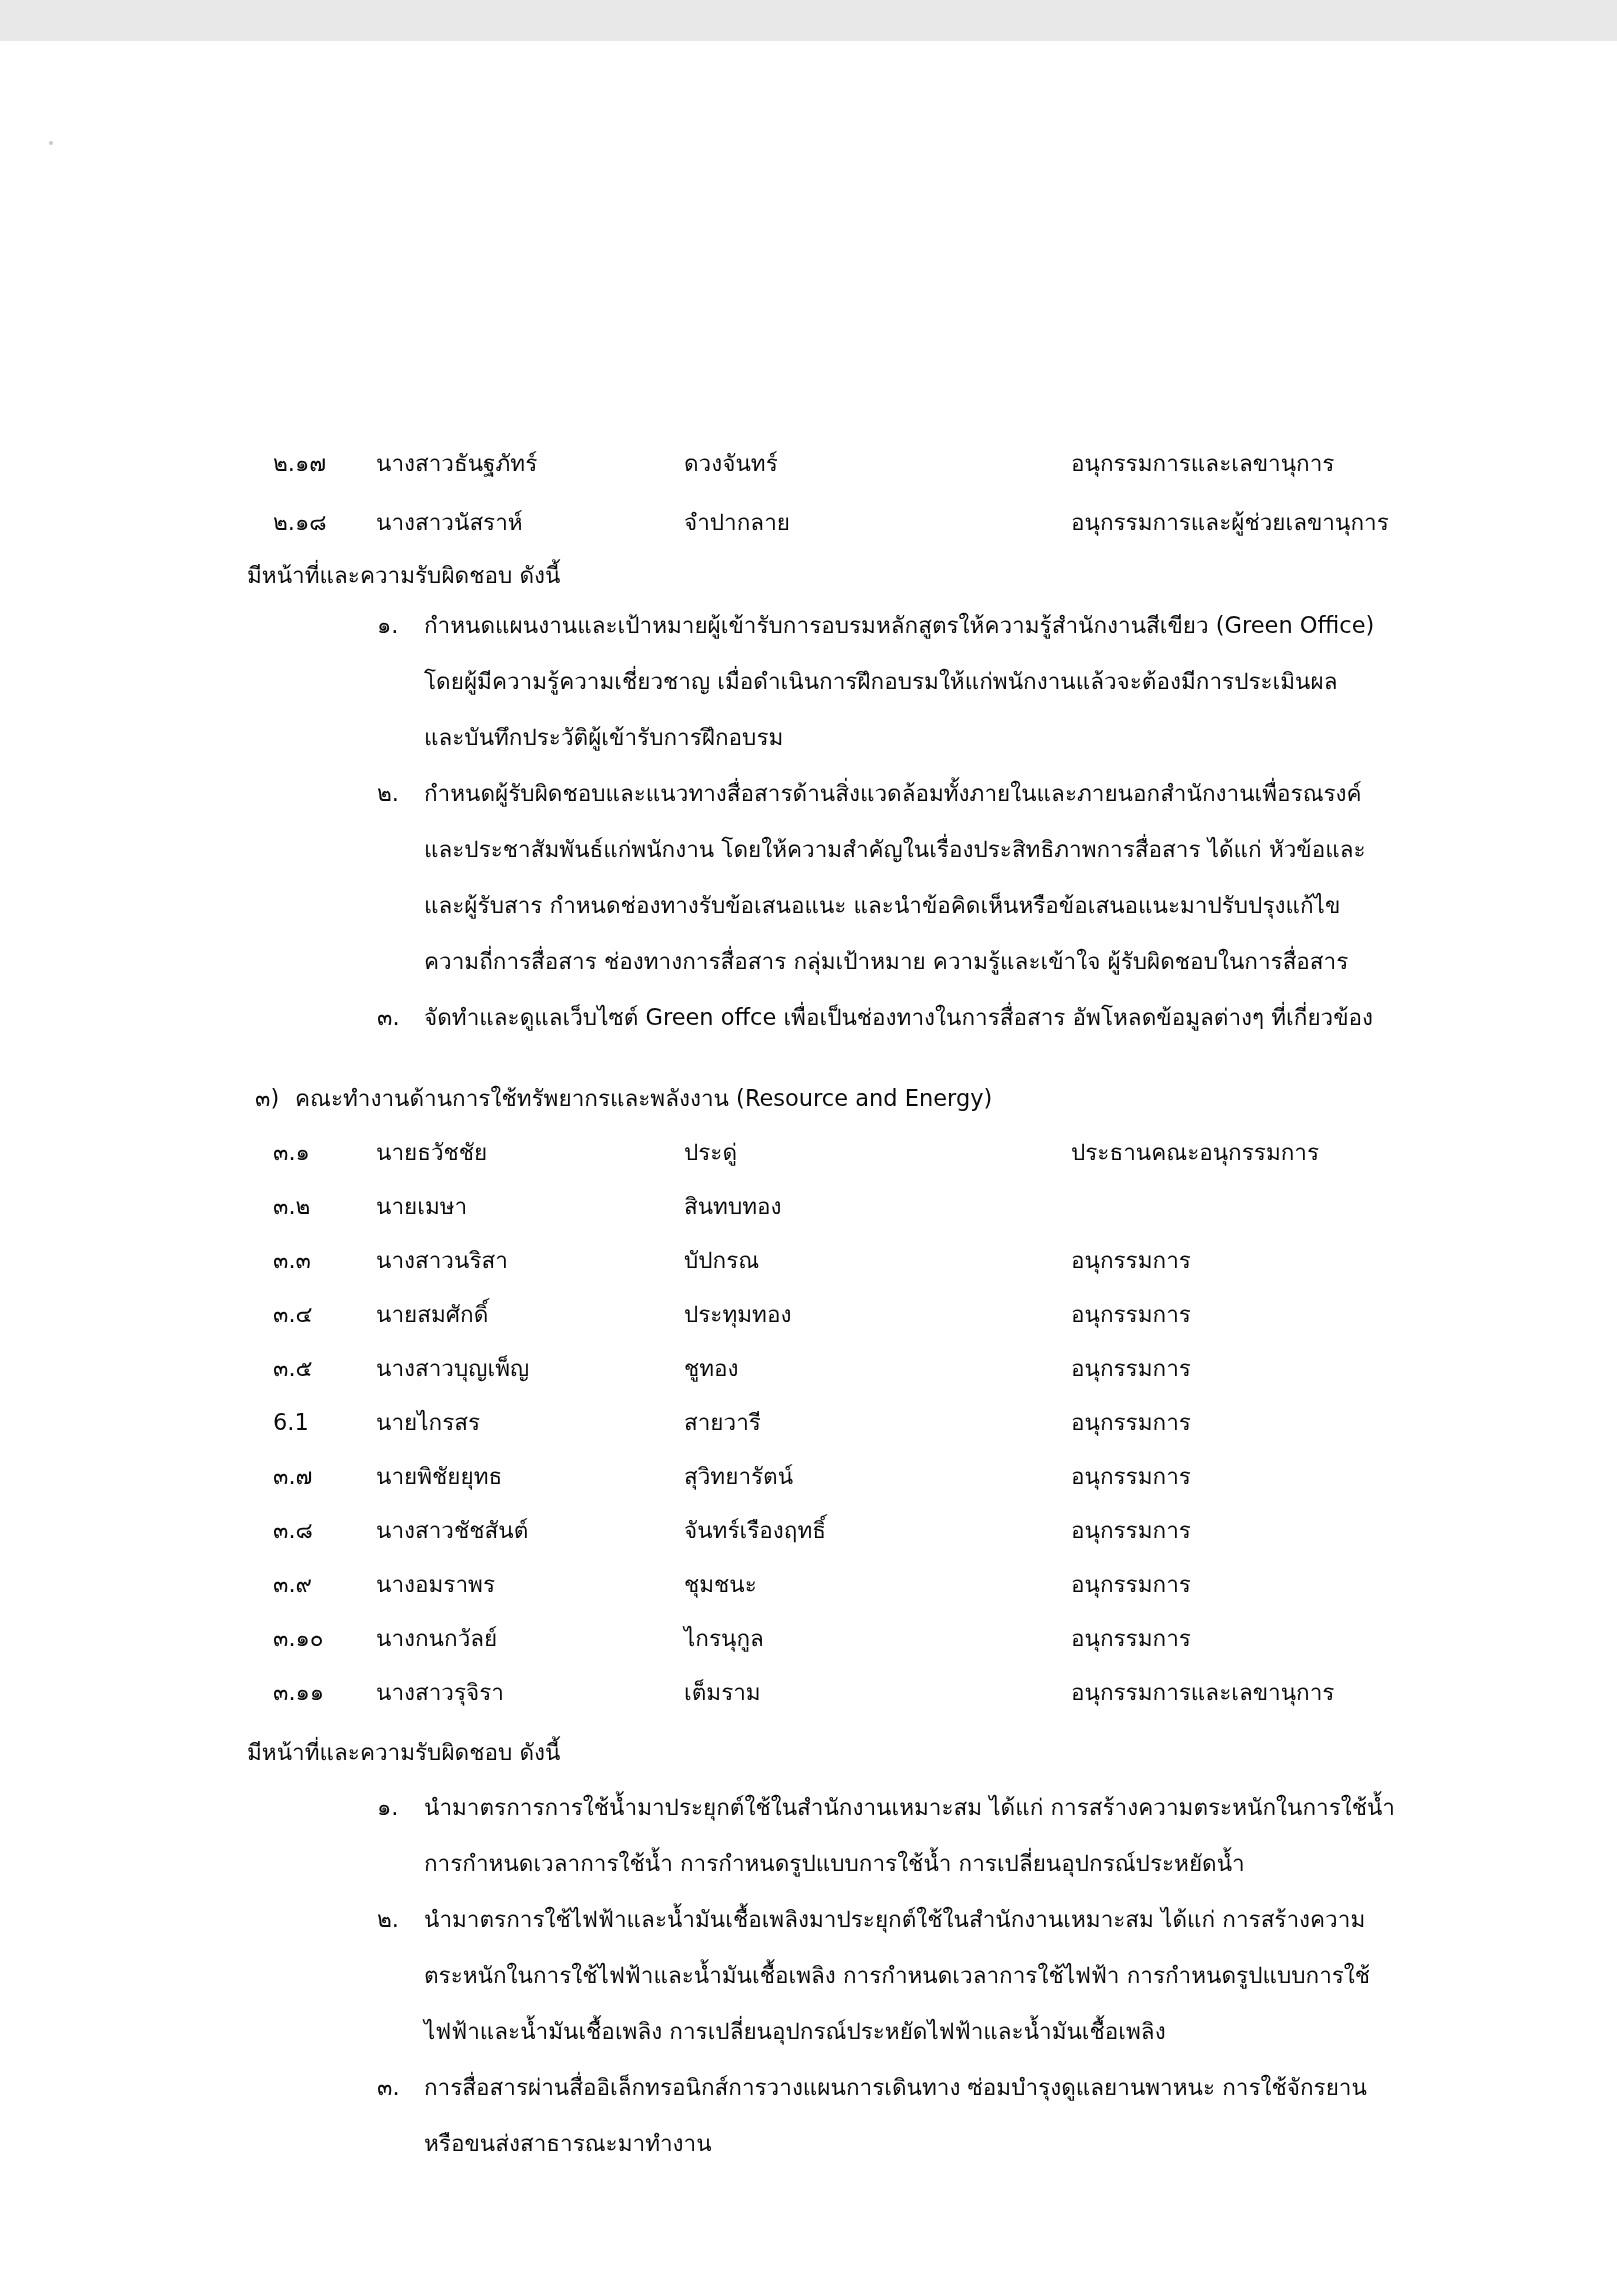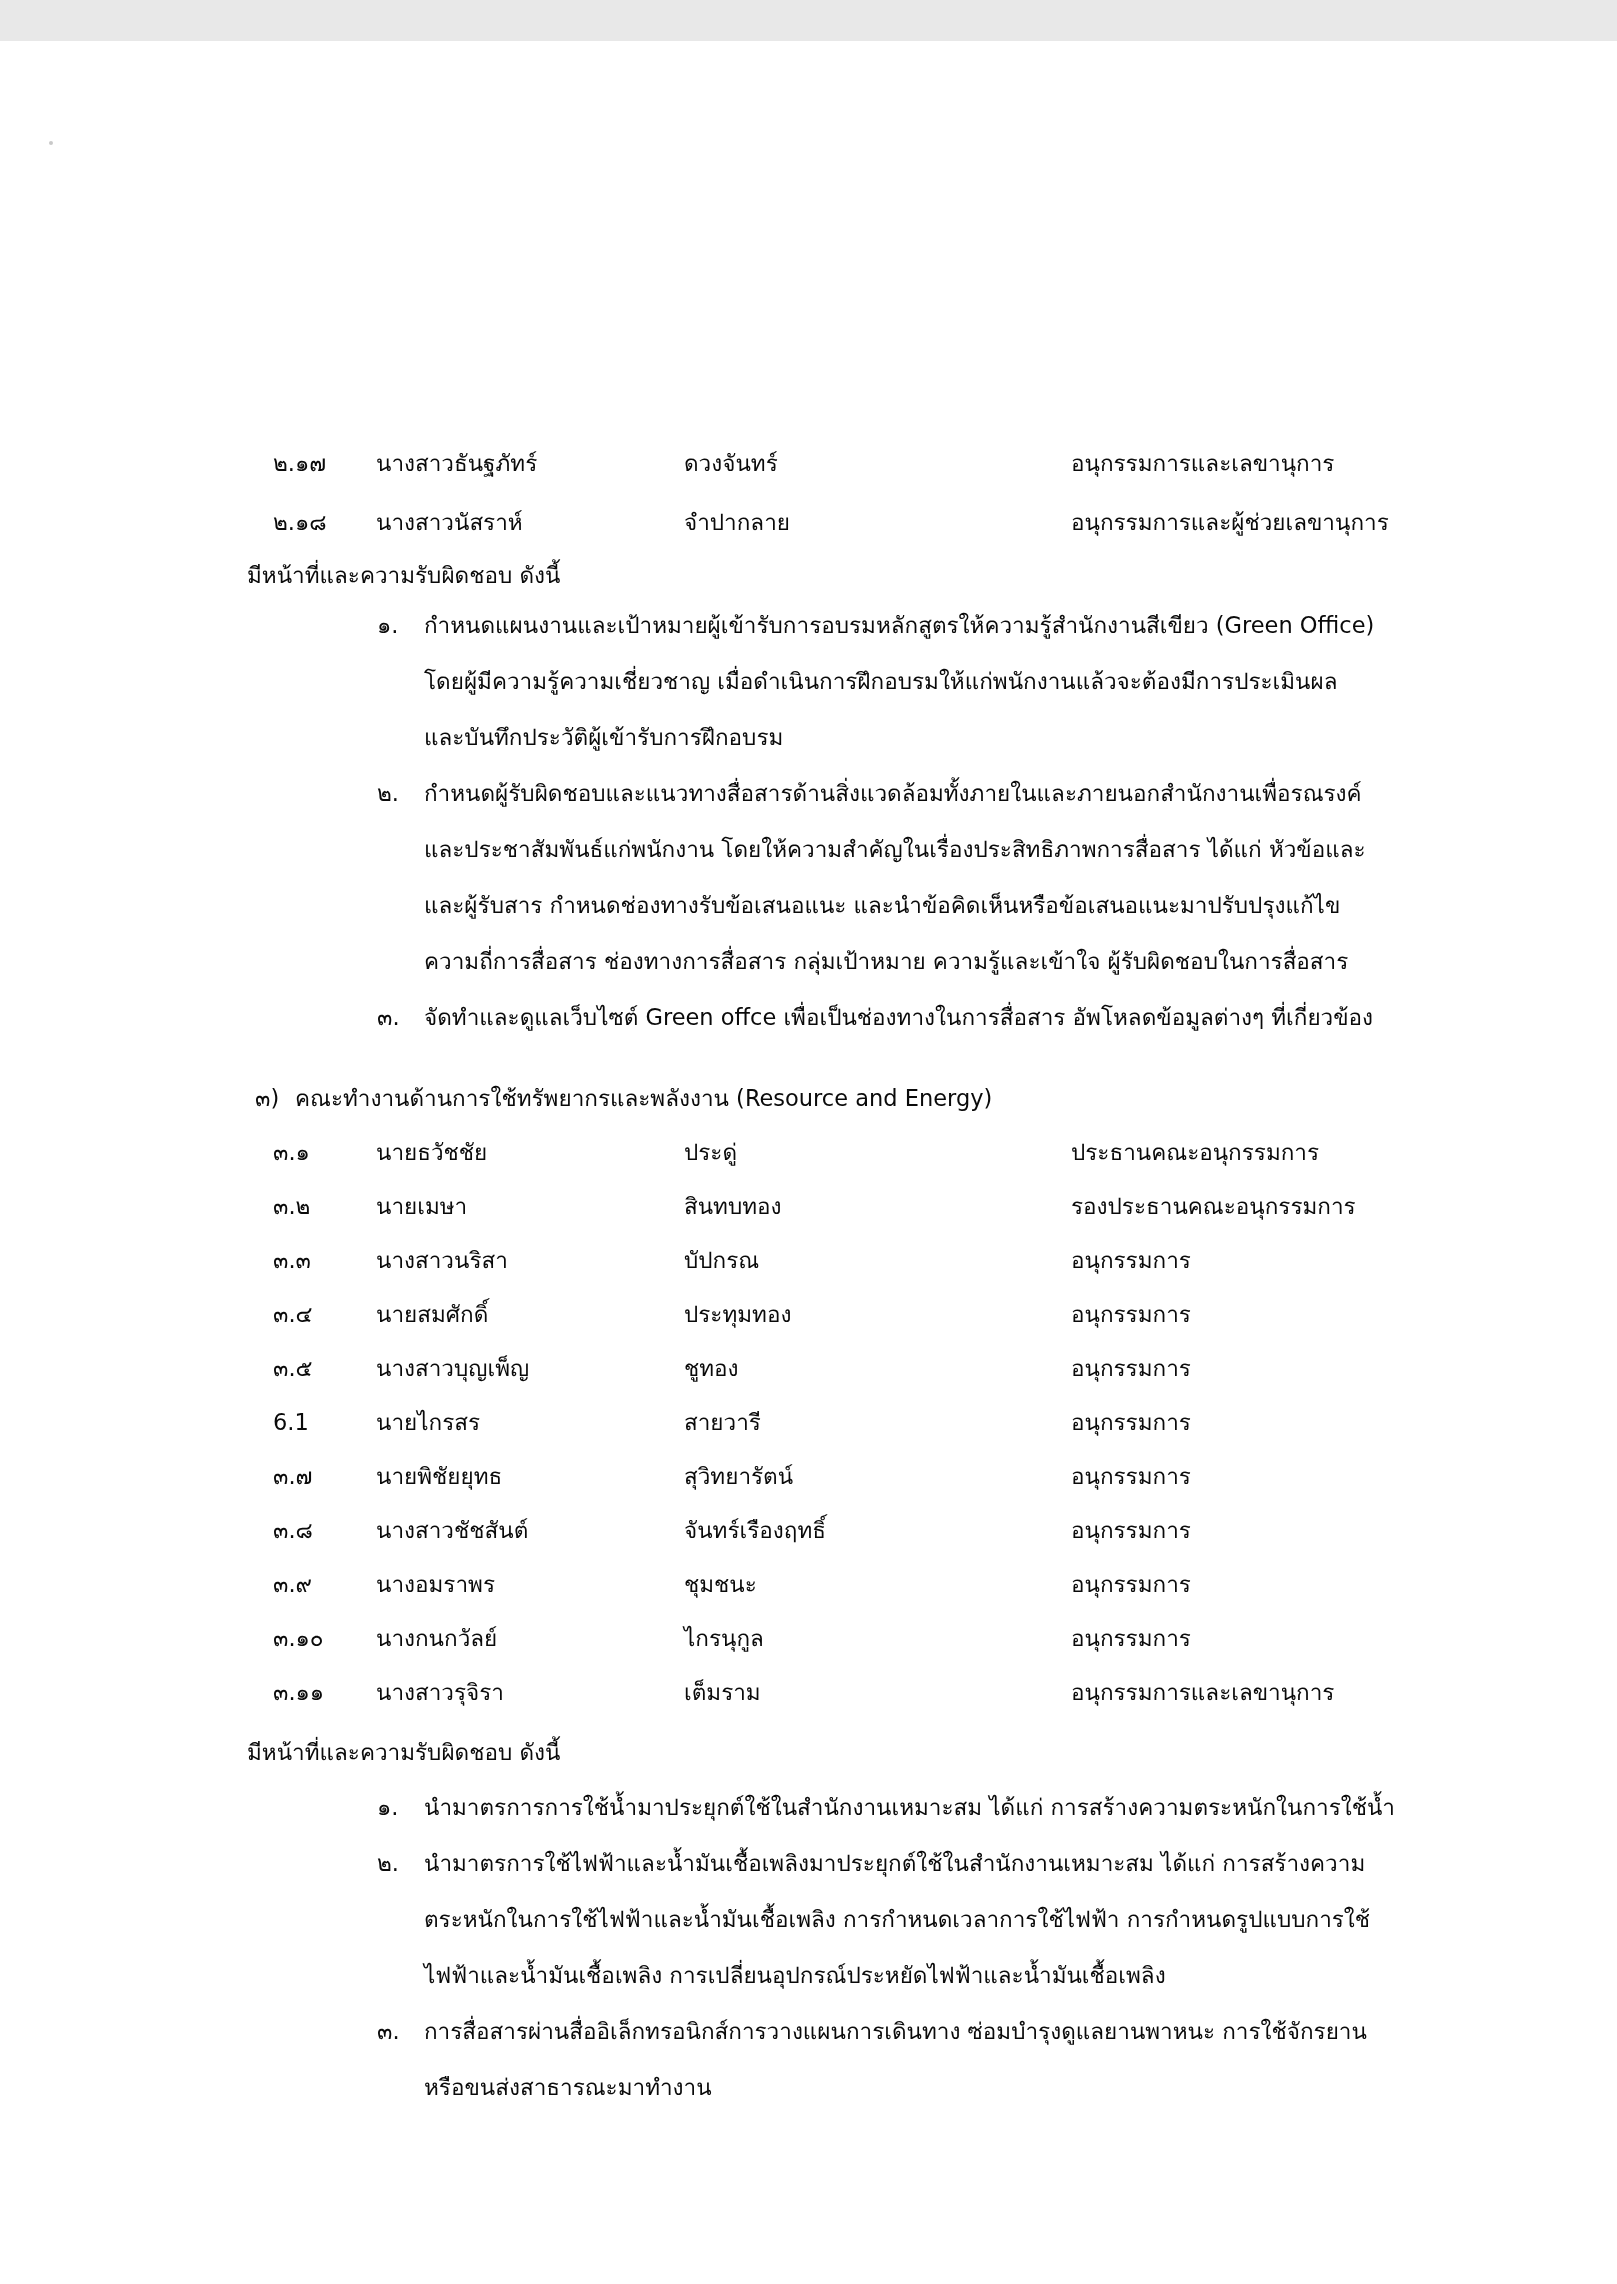--- a/index.html
+++ b/index.html
@@ -109,21 +109,20 @@
       <div class="member-row">
         <div class="cell cell-no">๓.๑</div>
         <div class="cell cell-first">นายธวัชชัย</div>
         <div class="cell cell-last">ประดู่</div>
         <div class="cell cell-role">ประธานคณะอนุกรรมการ</div>
       </div>
       <div class="member-row">
         <div class="cell cell-no">๓.๒</div>
         <div class="cell cell-first">นายเมษา</div>
         <div class="cell cell-last">สินทบทอง</div>
-        <div class="cell cell-role">รองประธานคณะอนุกรรมการ</div>
       </div>
       <div class="member-row">
         <div class="cell cell-no">๓.๓</div>
         <div class="cell cell-first">นางสาวนริสา</div>
         <div class="cell cell-last">บัปกรณ</div>
         <div class="cell cell-role">อนุกรรมการ</div>
       </div>
       <div class="member-row">
         <div class="cell cell-no">๓.๔</div>
         <div class="cell cell-first">นายสมศักดิ์</div>
@@ -173,20 +172,21 @@
         <div class="cell cell-role">อนุกรรมการและเลขานุการ</div>
       </div>
     </div>
 
   <div class="duties-heading" id="duties-heading-3">มีหน้าที่และความรับผิดชอบ ดังนี้</div>
   <div class="duties" id="duties-3">
       <div class="duty-item">
         <div class="duty-no">๑.</div>
         <div class="duty-lines">
           <div class="duty-line">นำมาตรการการใช้น้ำมาประยุกต์ใช้ในสำนักงานเหมาะสม ได้แก่ การสร้างความตระหนักในการใช้น้ำ</div>
+          <div class="duty-line">การกำหนดเวลาการใช้น้ำ การกำหนดรูปแบบการใช้น้ำ การเปลี่ยนอุปกรณ์ประหยัดน้ำ</div>
         </div>
       </div>
       <div class="duty-item">
         <div class="duty-no">๒.</div>
         <div class="duty-lines">
           <div class="duty-line">นำมาตรการใช้ไฟฟ้าและน้ำมันเชื้อเพลิงมาประยุกต์ใช้ในสำนักงานเหมาะสม ได้แก่ การสร้างความ</div>
           <div class="duty-line">ตระหนักในการใช้ไฟฟ้าและน้ำมันเชื้อเพลิง การกำหนดเวลาการใช้ไฟฟ้า การกำหนดรูปแบบการใช้</div>
           <div class="duty-line">ไฟฟ้าและน้ำมันเชื้อเพลิง การเปลี่ยนอุปกรณ์ประหยัดไฟฟ้าและน้ำมันเชื้อเพลิง</div>
         </div>
       </div>

